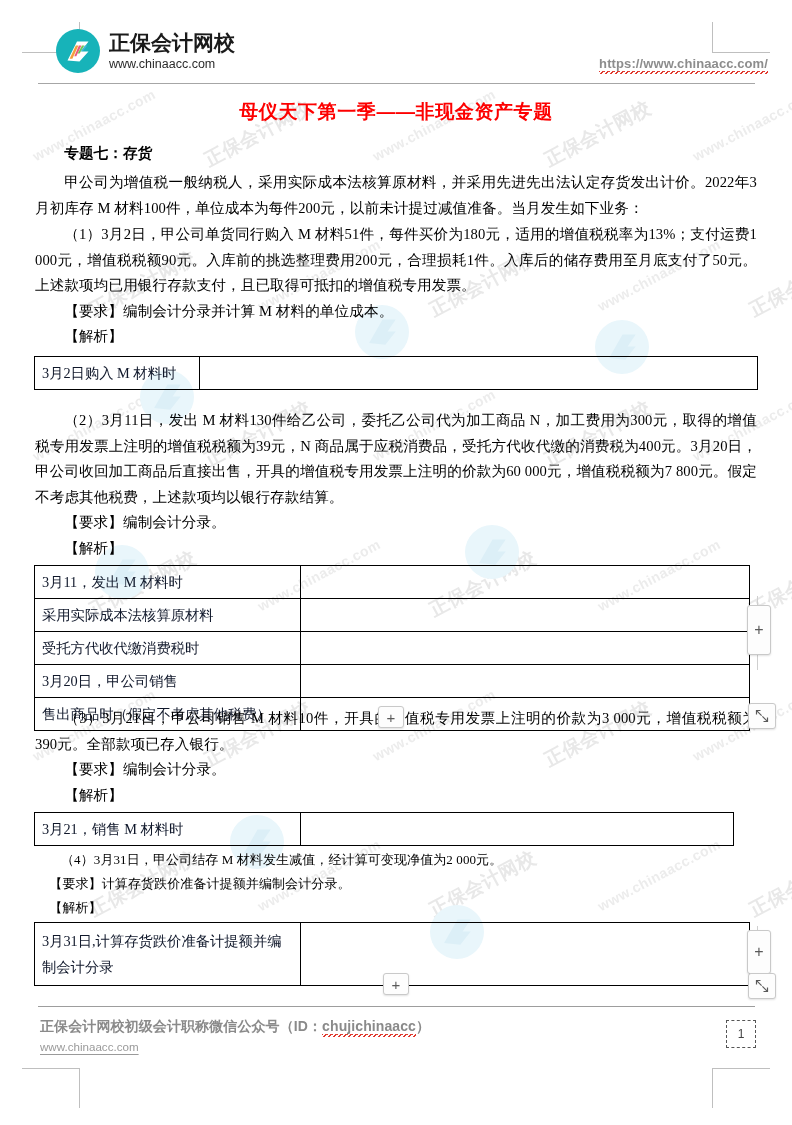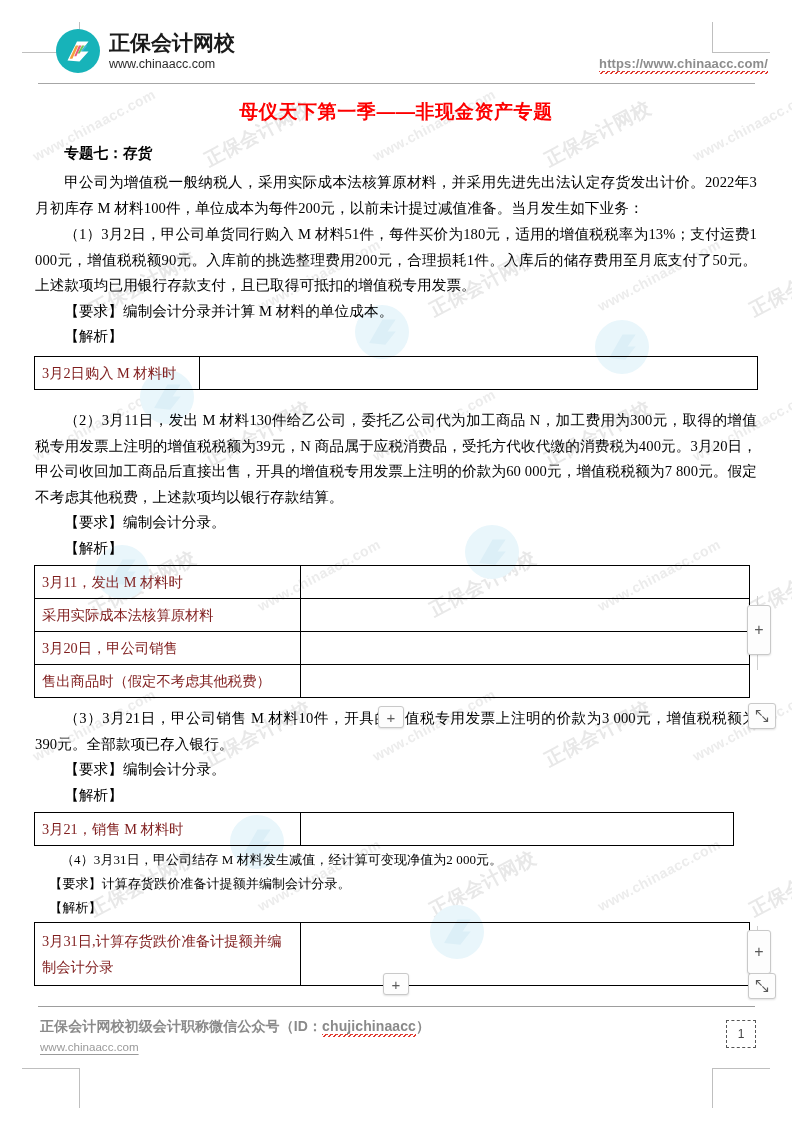--- a/index.html
+++ b/index.html
@@ -121,21 +121,21 @@
   .tbl{
     position:absolute;
     border-collapse:collapse;
     table-layout:fixed;
     background:transparent;
   }
   .tbl td{
     border:1px solid #000;
     font-family:"Liberation Serif","DejaVu Serif",serif;
     font-size:14.3px;
-    color:#7f1d1d;
+    color:#0f172a;
     padding:4px 7px;
     vertical-align:middle;
     line-height:24px;
     background:transparent;
   }
   .tbl td.lbl{white-space:nowrap;}
 
   
   .ui-btn{
     position:absolute;
@@ -299,20 +299,24 @@
       <tbody>
           <tr>
         <td class="lbl" style="width:251px;">3月11，发出 M 材料时</td>
         <td></td>
       </tr>
       <tr>
         <td class="lbl">采用实际成本法核算原材料</td>
         <td></td>
       </tr>
       <tr>
+        <td class="lbl">受托方代收代缴消费税时</td>
+        <td></td>
+      </tr>
+      <tr>
         <td class="lbl">3月20日，甲公司销售</td>
         <td></td>
       </tr>
       <tr>
         <td class="lbl">售出商品时（假定不考虑其他税费）</td>
         <td></td>
       </tr>
     </tbody>
       </table>
 

